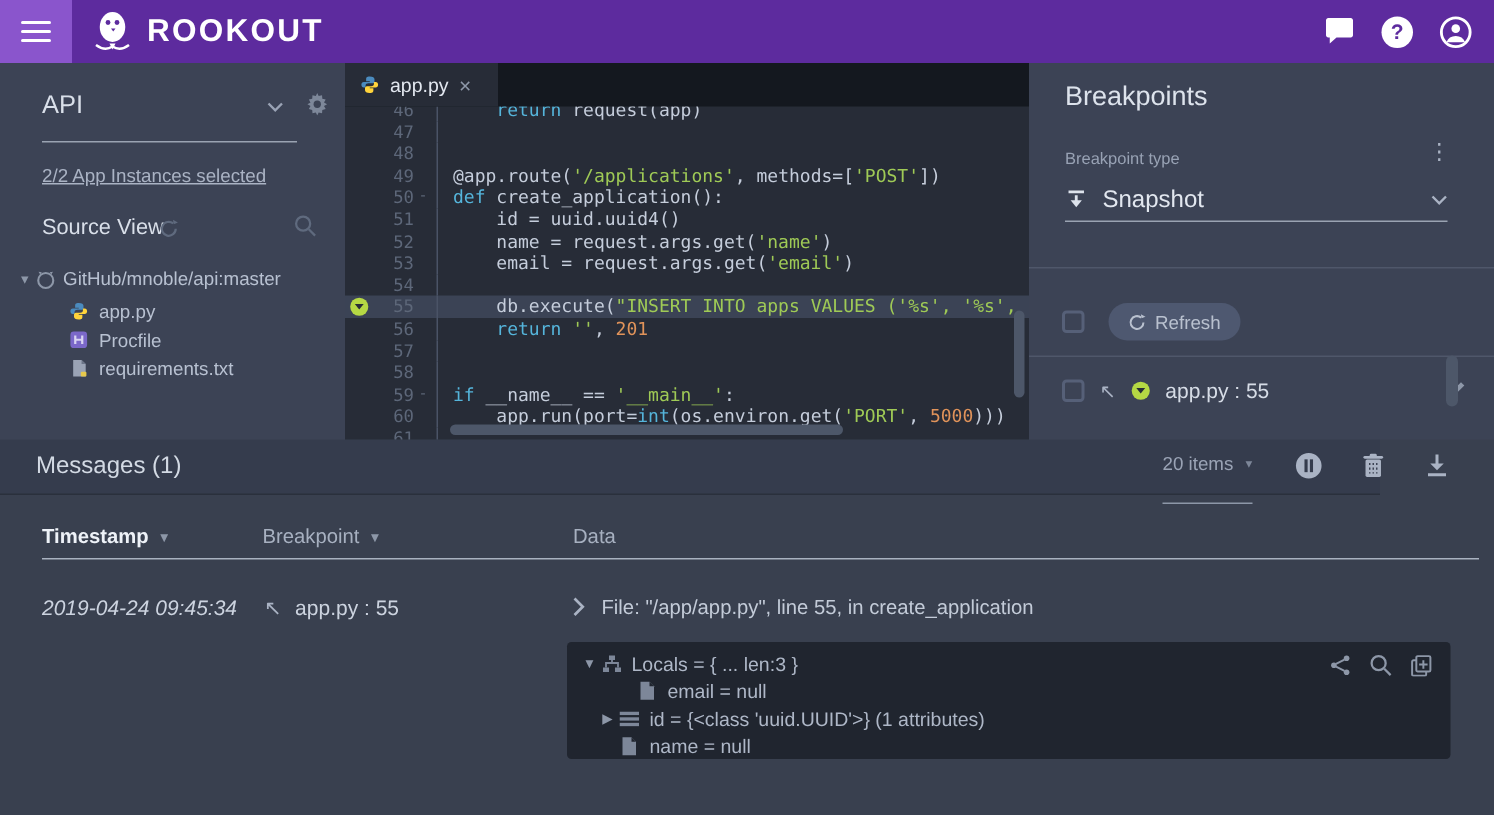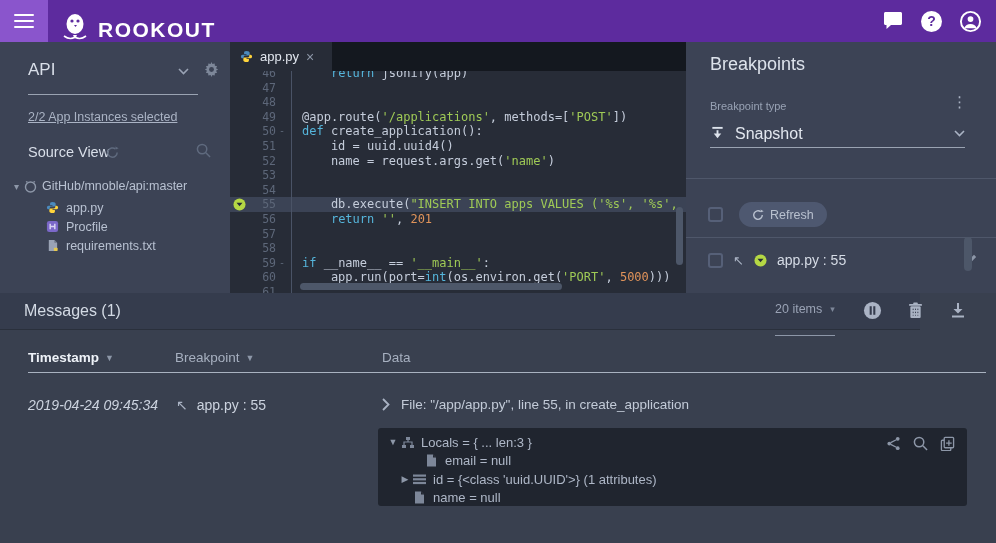--- a/index.html
+++ b/index.html
@@ -4,21 +4,21 @@
 <style>
   * { margin:0; padding:0; box-sizing:border-box; }
   html,body { background:#fff; }
   body { font-family:"Liberation Sans", sans-serif; }
   #app { position:relative; width:996px; height:543px; background:#3c4355; overflow:hidden; }
 
   
   .topbar { position:absolute; left:0; top:0; width:996px; height:42px; background:#5d2b9e; z-index:30; }
   .hamburger { position:absolute; left:0; top:0; width:48px; height:42px; background:#8a55cc; display:flex; flex-direction:column; justify-content:center; align-items:center; gap:4px; cursor:pointer; }
   .hamburger i { display:block; width:20px; height:2px; background:#fff; border-radius:1px; }
-  .logo { position:absolute; left:62px; top:0; height:42px; display:flex; align-items:flex-end; gap:8px; color:#fff; }
+  .logo { position:absolute; left:62px; top:0; height:42px; display:flex; align-items:center; gap:8px; color:#fff; }
   .logo .brand { font-size:21px; font-weight:700; letter-spacing:1.5px; }
   .topbar-icons { position:absolute; right:14px; top:0; height:42px; display:flex; align-items:center; gap:16px; color:#fff; }
   .ticon { width:23px; height:23px; display:flex; align-items:center; justify-content:center; cursor:pointer; }
   .help-disc { width:21px; height:21px; border-radius:50%; background:#fff; color:#5d2b9e; font-weight:700; font-size:14px; display:flex; align-items:center; justify-content:center; }
 
   
   .sidebar { position:absolute; left:0; top:42px; width:230px; height:251px; background:#3c4355; z-index:5; }
   .proj-label { position:absolute; left:28px; top:18px; font-size:17px; color:#d9dfe9; }
   .proj-chevron { position:absolute; left:178px; top:26px; color:#9aa3b5; }
   .proj-underline { position:absolute; left:28px; top:52px; width:170px; height:1px; background:#9aa3b2; }
@@ -212,28 +212,28 @@
               <rect x="8.5" y="9.5" width="4" height="3.5" rx="0.8" fill="#e7c94c"></rect>
             </svg>
           </span>
           <span>requirements.txt</span>
         </div>
       </div>
   </div>
 
   <div class="editor">
     <div class="code-area">
-        <div class="code-line"><div class="gutter"><span class="bp-slot"></span><span class="num">46</span><span class="fold"></span></div><span class="code-text"><span class="tk-p">    </span><span class="tk-k">return</span><span class="tk-p"> jsonify(app)</span></span></div>
+        <div class="code-line"><div class="gutter"><span class="bp-slot"></span><span class="num">46</span><span class="fold"></span></div><span class="code-text"><span class="tk-p">    </span><span class="tk-k">return</span><span class="tk-p"> request(app)</span></span></div>
         <div class="code-line"><div class="gutter"><span class="bp-slot"></span><span class="num">47</span><span class="fold"></span></div><span class="code-text"></span></div>
         <div class="code-line"><div class="gutter"><span class="bp-slot"></span><span class="num">48</span><span class="fold"></span></div><span class="code-text"></span></div>
         <div class="code-line"><div class="gutter"><span class="bp-slot"></span><span class="num">49</span><span class="fold"></span></div><span class="code-text"><span class="tk-p">@app.route(</span><span class="tk-s">'/applications'</span><span class="tk-p">, methods=[</span><span class="tk-s">'POST'</span><span class="tk-p">])</span></span></div>
         <div class="code-line"><div class="gutter"><span class="bp-slot"></span><span class="num">50</span><span class="fold">-</span></div><span class="code-text"><span class="tk-k">def</span><span class="tk-p"> create_application():</span></span></div>
         <div class="code-line"><div class="gutter"><span class="bp-slot"></span><span class="num">51</span><span class="fold"></span></div><span class="code-text"><span class="tk-p">    id = uuid.uuid4()</span></span></div>
         <div class="code-line"><div class="gutter"><span class="bp-slot"></span><span class="num">52</span><span class="fold"></span></div><span class="code-text"><span class="tk-p">    name = request.args.get(</span><span class="tk-s">'name'</span><span class="tk-p">)</span></span></div>
-        <div class="code-line"><div class="gutter"><span class="bp-slot"></span><span class="num">53</span><span class="fold"></span></div></div>
+        <div class="code-line"><div class="gutter"><span class="bp-slot"></span><span class="num">53</span><span class="fold"></span></div><span class="code-text"><span class="tk-p">    email = request.args.get(</span><span class="tk-s">'email'</span><span class="tk-p">)</span></span></div>
         <div class="code-line"><div class="gutter"><span class="bp-slot"></span><span class="num">54</span><span class="fold"></span></div><span class="code-text"></span></div>
         <div class="code-line hl"><div class="gutter"><span class="bp-slot"><svg width="13" height="13" viewBox="0 0 14 14">
                 <circle cx="7" cy="7" r="6.5" fill="#b5d844"></circle>
                 <path d="M3.8 5l3.2 4 3.2-4z" fill="#272c37"></path>
               </svg></span><span class="num">55</span><span class="fold"></span></div><span class="code-text"><span class="tk-p">    db.execute(</span><span class="tk-s">"INSERT INTO apps VALUES ('%s', '%s', '%s'</span></span></div>
         <div class="code-line"><div class="gutter"><span class="bp-slot"></span><span class="num">56</span><span class="fold"></span></div><span class="code-text"><span class="tk-p">    </span><span class="tk-k">return</span><span class="tk-p"> </span><span class="tk-s">''</span><span class="tk-p">, </span><span class="tk-n2">201</span></span></div>
         <div class="code-line"><div class="gutter"><span class="bp-slot"></span><span class="num">57</span><span class="fold"></span></div><span class="code-text"></span></div>
         <div class="code-line"><div class="gutter"><span class="bp-slot"></span><span class="num">58</span><span class="fold"></span></div><span class="code-text"></span></div>
         <div class="code-line"><div class="gutter"><span class="bp-slot"></span><span class="num">59</span><span class="fold">-</span></div><span class="code-text"><span class="tk-k">if</span><span class="tk-p"> __name__ == </span><span class="tk-s">'__main__'</span><span class="tk-p">:</span></span></div>
         <div class="code-line"><div class="gutter"><span class="bp-slot"></span><span class="num">60</span><span class="fold"></span></div><span class="code-text"><span class="tk-p">    app.run(port=</span><span class="tk-k">int</span><span class="tk-p">(os.environ.get(</span><span class="tk-s">'PORT'</span><span class="tk-p">, </span><span class="tk-n2">5000</span><span class="tk-p">)))</span></span></div>

